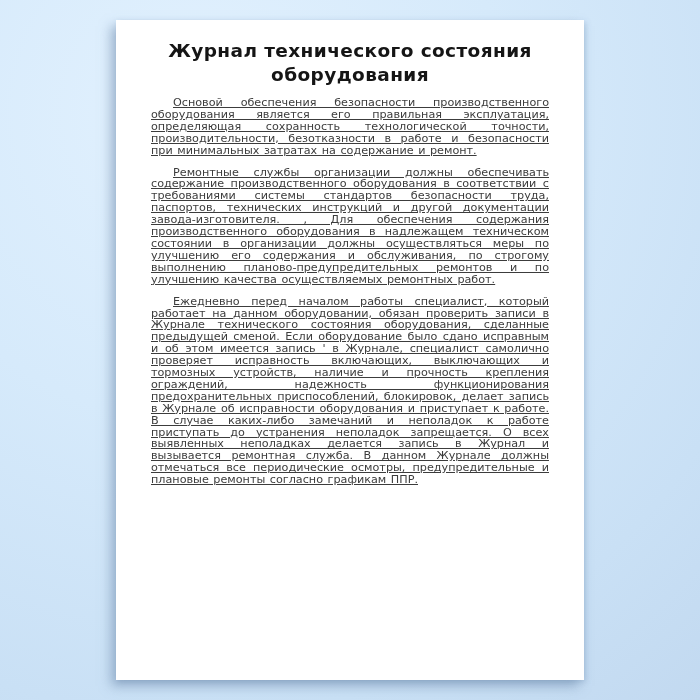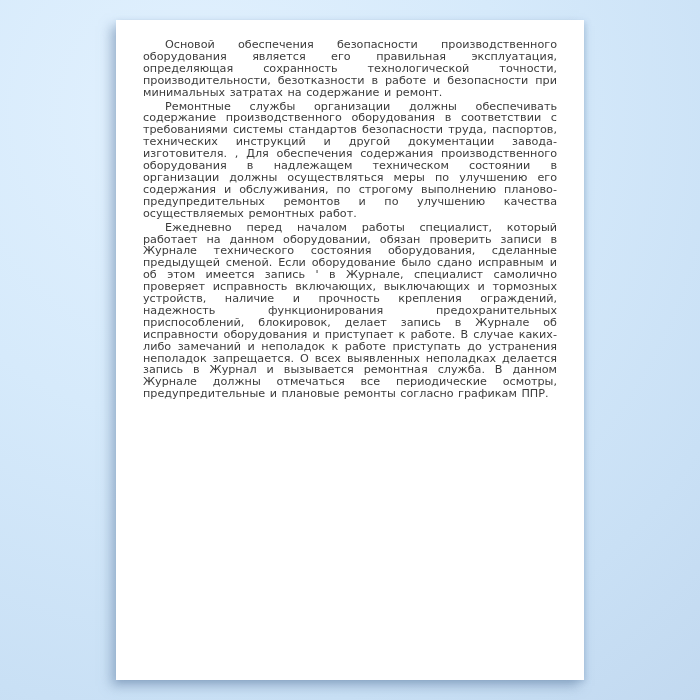--- a/index.html
+++ b/index.html
@@ -29,31 +29,33 @@
   .doc-title {
     margin: 2px 0 9px 0;
     font-size: 18.5px;
     line-height: 24px;
     font-weight: bold;
     text-align: center;
     letter-spacing: 0.4px;
     color: #151515;
   }
   .doc-body p {
-    margin: 2px;
+    margin: 10px;
     font-size: 11.2px;
     line-height: 11.9px;
     color: #3c3c3c;
     text-align: justify;
     text-indent: 22px;
     word-spacing: 1px;
+    text-decoration: underline;
   }
 </style>
 </head>
 <body>
 
 <div class="paper">
+  <h1 class="doc-title">Журнал технического состояния оборудования</h1>
   <div class="doc-body">
     <p>Основой обеспечения безопасности производственного оборудования является его правильная эксплуатация, определяющая сохранность технологической точности, производительности, безотказности в работе и безопасности при минимальных затратах на содержание и ремонт.</p>
     <p>Ремонтные службы организации должны обеспечивать содержание производственного оборудования в соответствии с требованиями системы стандартов безопасности труда, паспортов, технических инструкций и другой документации завода-изготовителя. , Для обеспечения содержания производственного оборудования в надлежащем техническом состоянии в организации должны осуществляться меры по улучшению его содержания и обслуживания, по строгому выполнению планово-предупредительных ремонтов и по улучшению качества осуществляемых ремонтных работ.</p>
     <p>Ежедневно перед началом работы специалист, который работает на данном оборудовании, обязан проверить записи в Журнале технического состояния оборудования, сделанные предыдущей сменой. Если оборудование было сдано исправным и об этом имеется запись ' в Журнале, специалист самолично проверяет исправность включающих, выключающих и тормозных устройств, наличие и прочность крепления ограждений, надежность функционирования предохранительных приспособлений, блокировок, делает запись в Журнале об исправности оборудования и приступает к работе. В случае каких-либо замечаний и неполадок к работе приступать до устранения неполадок запрещается. О всех выявленных неполадках делается запись в Журнал и вызывается ремонтная служба. В данном Журнале должны отмечаться все периодические осмотры, предупредительные и плановые ремонты согласно графикам ППР.</p>
   </div>
 </div>
 
 </body></html>

